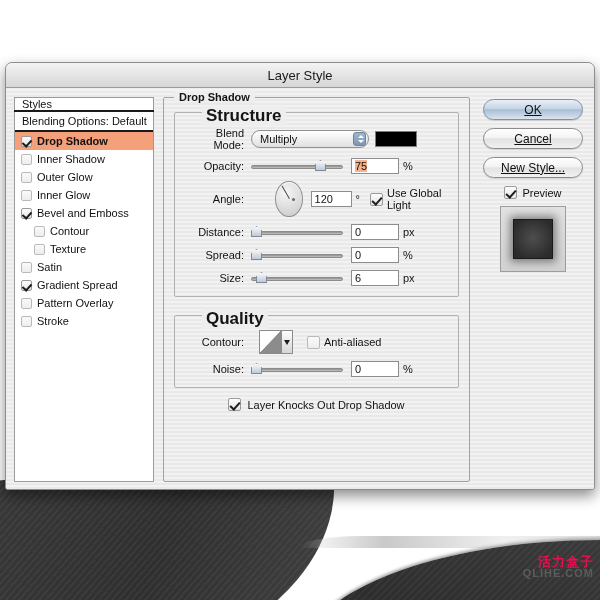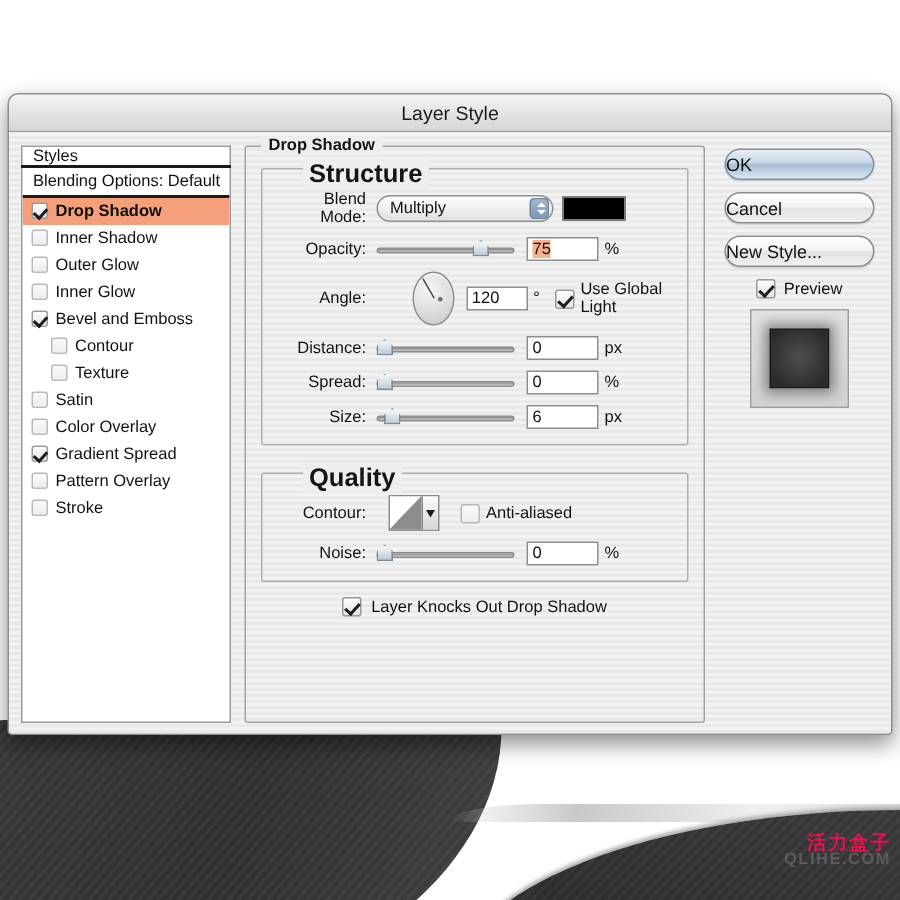--- a/index.html
+++ b/index.html
@@ -72,21 +72,21 @@
   .styles-head {
     background:#fff; border:1px solid #9b9b9b; border-bottom:none;
     padding:0 7px; font-size:11px; color:#111;
   }
   .styles-sep { height:2px; background:#1a1a1a; }
   #styles-list {
     background:#fff; border:1px solid #9b9b9b; border-top:none;
     flex:1; overflow:hidden;
   }
   .style-row {
-    display:flex; align-items:flex-start; gap:5px;
+    display:flex; align-items:flex-end; gap:5px;
     padding:3px 6px; font-size:11px; color:#111; white-space:nowrap;
   }
   .style-row.plain { padding-left:7px; }
   .style-row.selected { background:#f4a07a; font-weight:bold; }
   .style-row.indent { padding-left:19px; }
 
   
   .cb {
     width:11px; height:11px; flex:0 0 11px;
     border:1px solid #9a9a9a; border-radius:2px;
@@ -196,24 +196,25 @@
     content:""; position:absolute; left:2px; top:9px;
     border-left:3.5px solid transparent; border-right:3.5px solid transparent; border-top:5px solid #1c1c1c;
   }
 
   .bottom-check { display:flex; align-items:flex-end; gap:6px; justify-content:center; margin-top:10px; font-size:11px; color:#111; }
 
   
   #right-col { width:108px; display:flex; flex-direction:column; align-items:center; padding-top:2px; }
   .btn {
     width:100px; height:21px; border-radius:11px; font-size:12px; color:#111;
-    display:flex; align-items:center; margin-bottom:8px;
+    display:flex; align-items:center; justify-content:center; margin-bottom:8px;
     border:1px solid #8b8b8b;
     background:linear-gradient(180deg,#ffffff 0%,#f3f3f3 46%,#e2e2e2 52%,#f1f1f1 100%);
     box-shadow:0 1px 1px rgba(0,0,0,.13);
+    text-decoration:underline;
   }
   .btn.default {
     background:linear-gradient(180deg,#e9eff6 0%,#c6d6e6 45%,#a9bed4 52%,#dae5f0 100%);
     border-color:#7d8fa3; font-weight:normal;
   }
   .preview-check { display:flex; align-items:center; gap:5px; font-size:11px; color:#111; margin-bottom:7px;text-align:center; }
   .preview-box {
     width:66px; height:66px; border:1px solid #9d9d9d;
     background:linear-gradient(180deg,#e2e2e2,#d2d2d2);
     display:flex; align-items:center; justify-content:center;
@@ -284,24 +285,20 @@
         </div>
         <div class="style-row indent">
           <span class="cb off"></span>
           <span>Texture</span>
         </div>
         <div class="style-row">
           <span class="cb off"></span>
           <span>Satin</span>
         </div>
         <div class="style-row">
-          <span class="cb off"></span>
-          <span>Color Overlay</span>
-        </div>
-        <div class="style-row">
           <span class="cb on"></span>
           <span>Gradient Spread</span>
         </div>
         <div class="style-row">
           <span class="cb off"></span>
           <span>Pattern Overlay</span>
         </div>
         <div class="style-row">
           <span class="cb off"></span>
           <span>Stroke</span>

